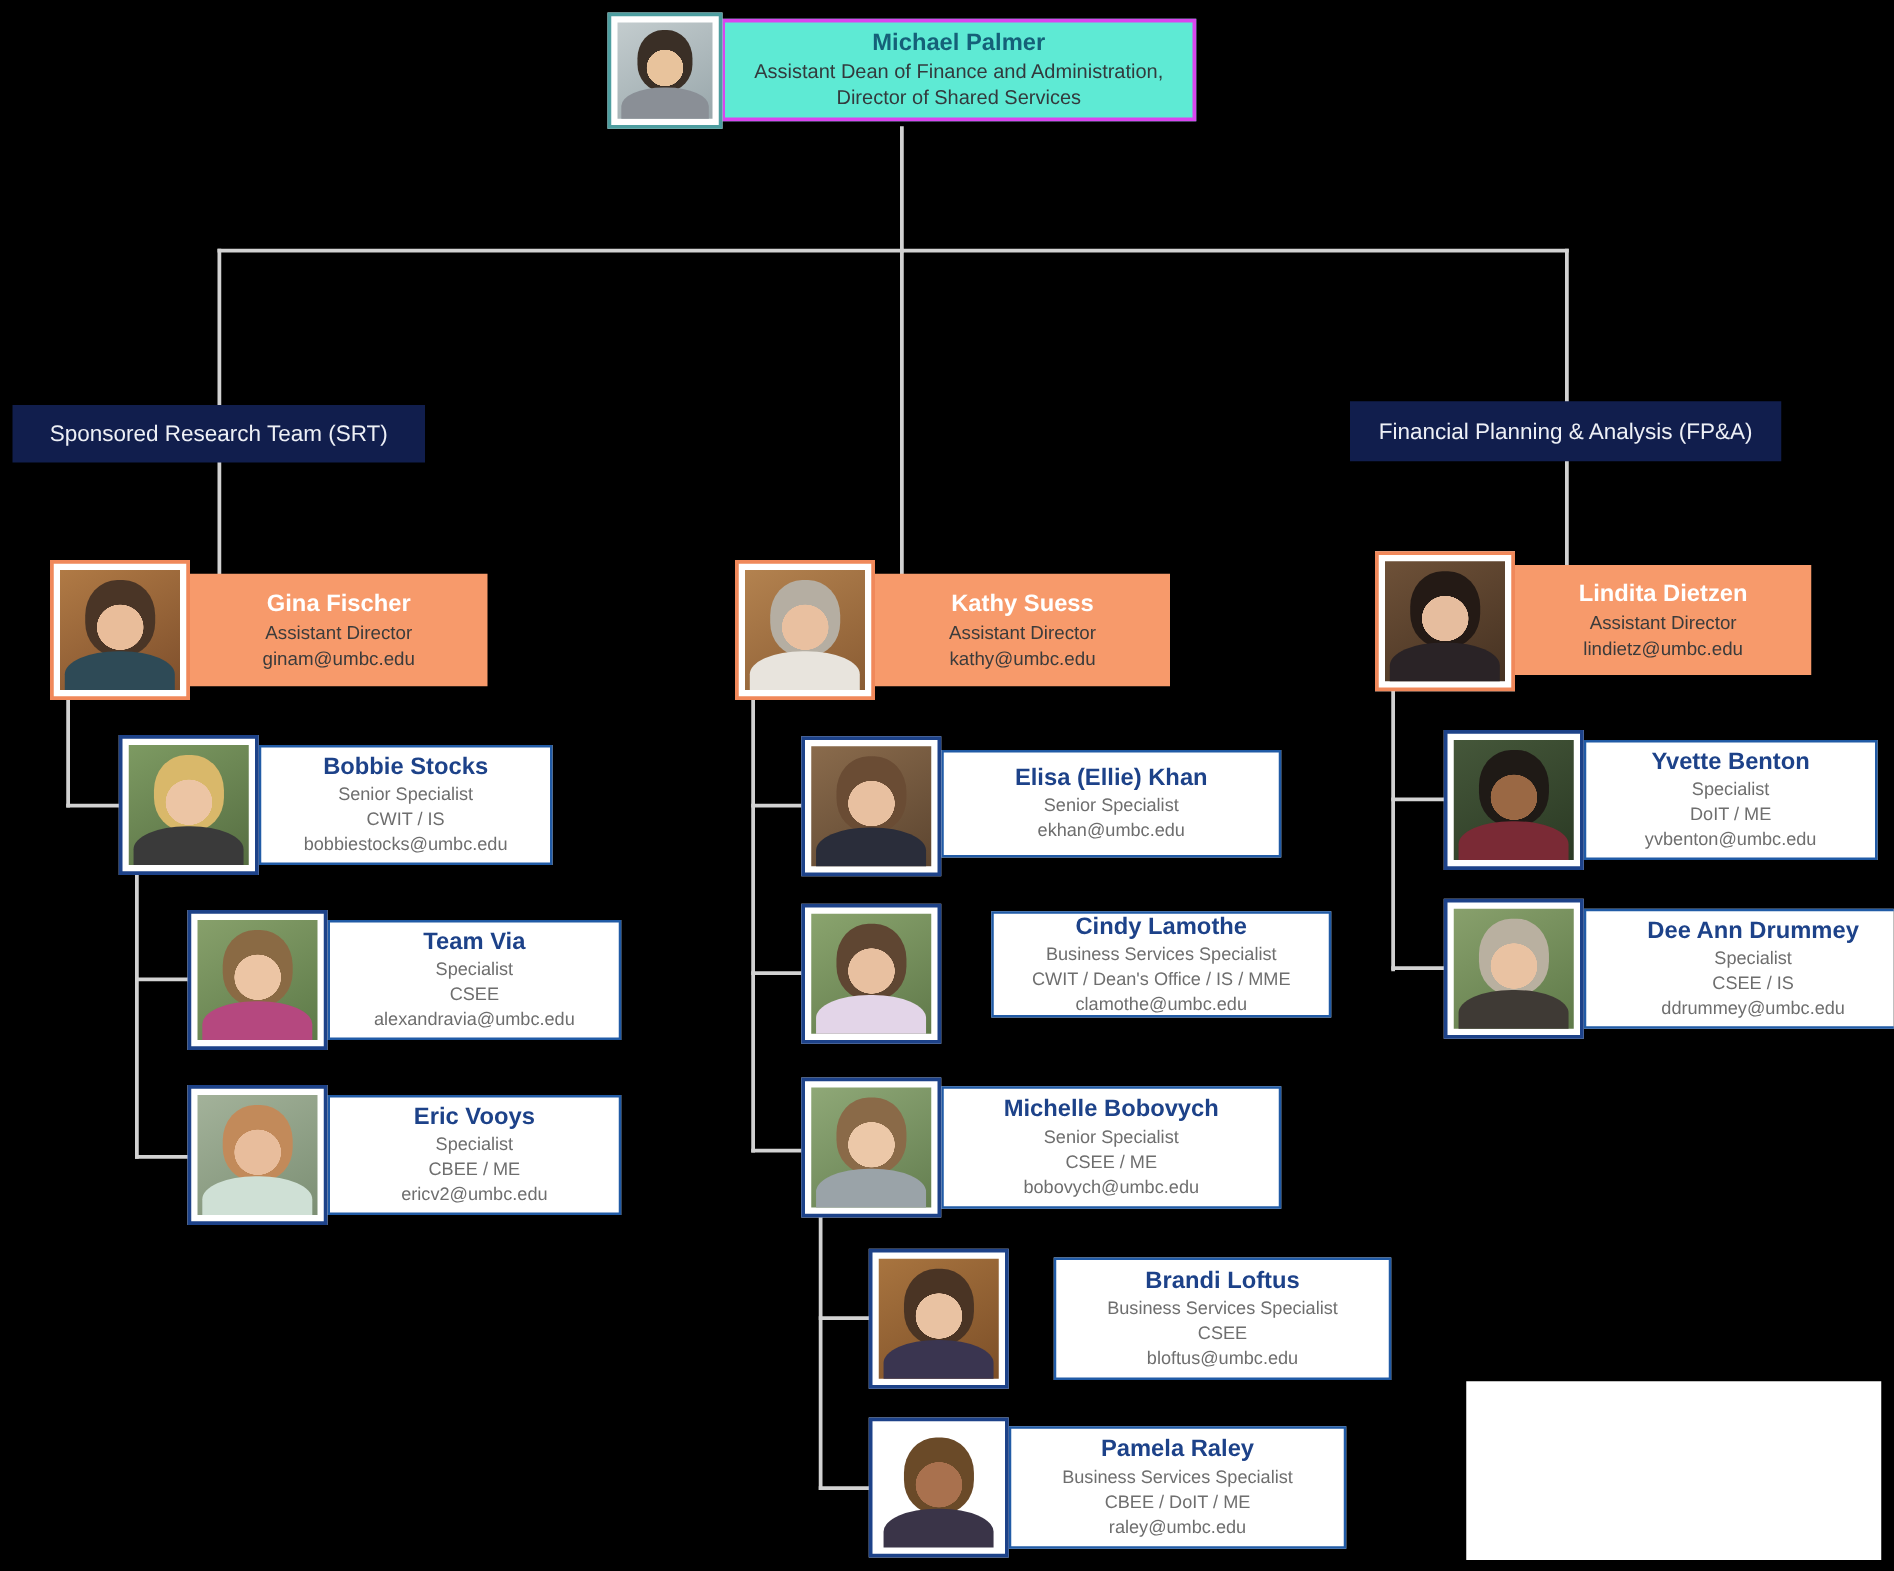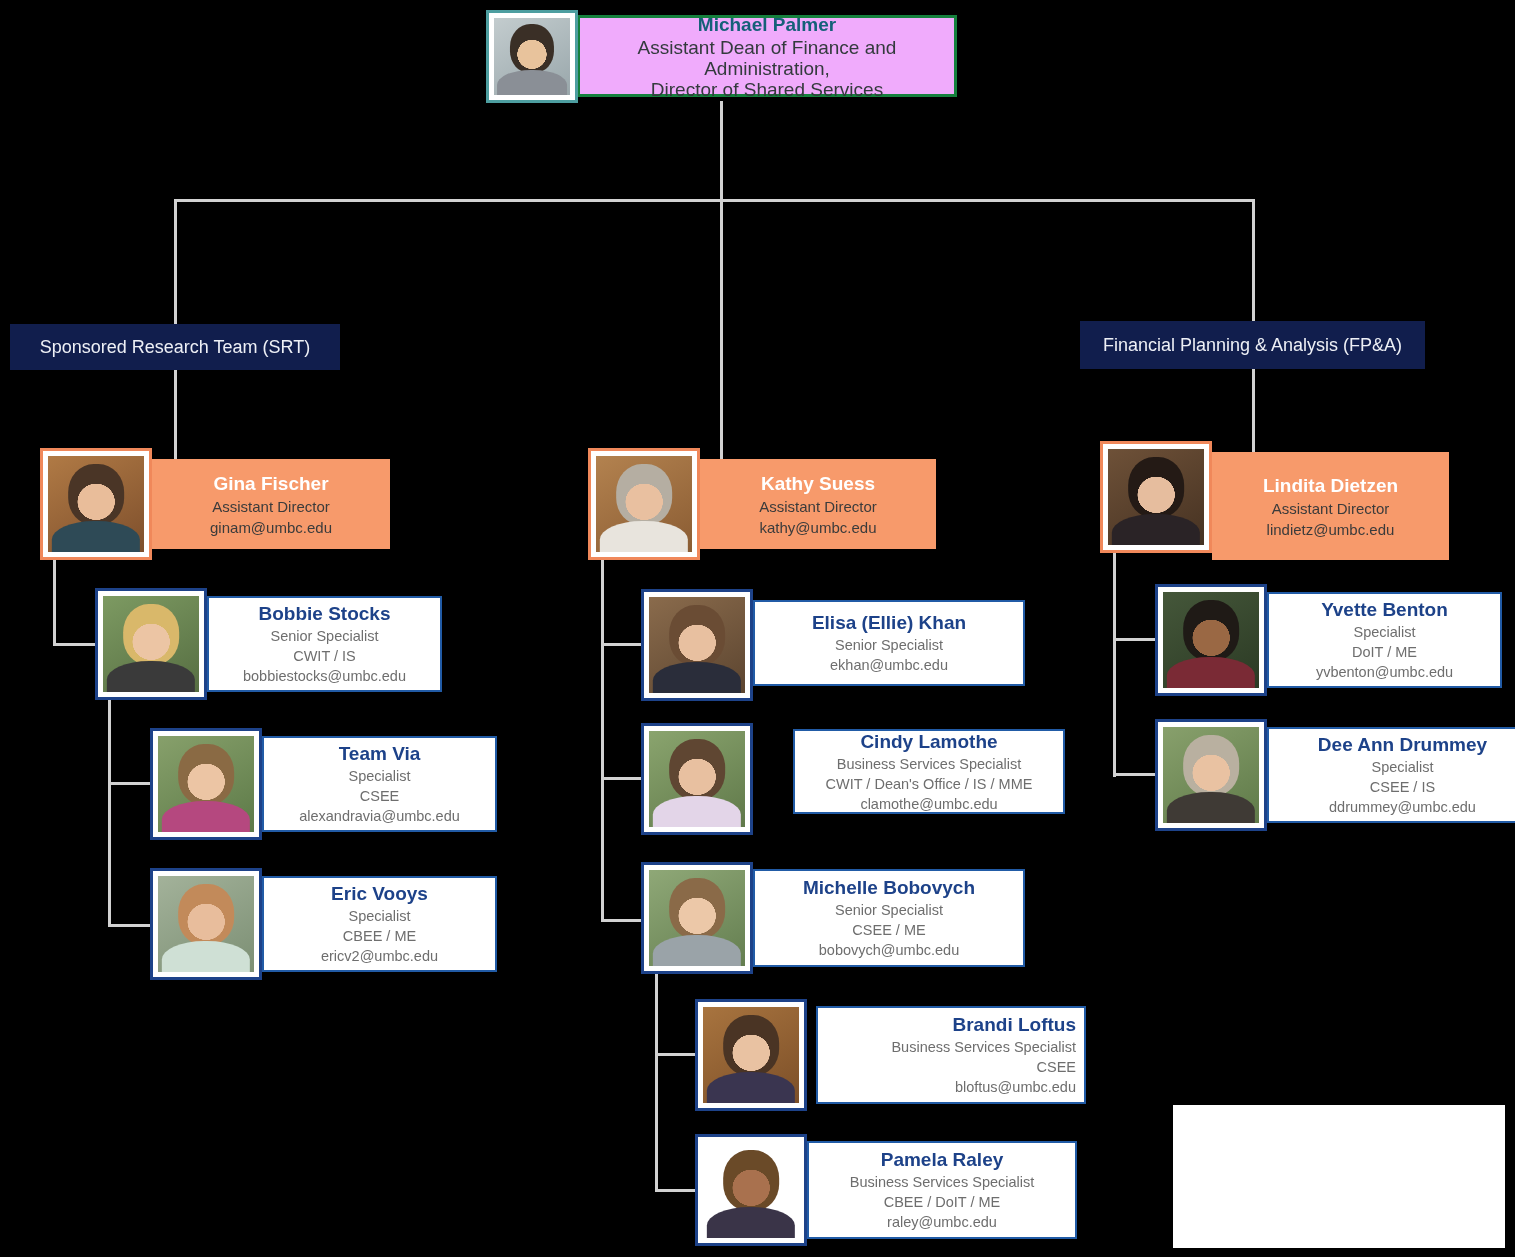--- a/index.html
+++ b/index.html
@@ -34,23 +34,23 @@
   .p-cindy   {--bg:linear-gradient(150deg,#8aa46e,#60794a);--hair:#5f4632;--face:#e8c0a0;--shirt:#e3d5e8;}
   .p-michelle{--bg:linear-gradient(150deg,#8fa877,#647e50);--hair:#8a6a48;--face:#ecc8a8;--shirt:#9aa3a8;}
   .p-brandi  {--bg:linear-gradient(150deg,#a8743f,#7c4f28);--hair:#4a3424;--face:#e9c2a2;--shirt:#3a3550;}
   .p-pamela  {--bg:linear-gradient(150deg,#96673a,#6c4625;);--hair:#6a4a28;--face:#a9714e;--shirt:#3a3448;}
   .p-yvette  {--bg:linear-gradient(150deg,#45573a,#2b3a24);--hair:#1f1a16;--face:#9a6844;--shirt:#7a2a35;}
   .p-deeann  {--bg:linear-gradient(150deg,#88a06c,#5f7a49);--hair:#b9b0a0;--face:#e9c2a2;--shirt:#3f3a35;}
 
   
   .card{position:absolute;box-sizing:border-box;display:flex;flex-direction:column;justify-content:center;
         text-align:center;z-index:2;padding:4px 8px;}
-  .root-card{background:#f0abfc;border:3px solid #15803d;}
+  .root-card{background:#5eead4;border:3px solid #d946ef;}
   .root-card .pname{color:#156078;font-size:19px;font-weight:bold;line-height:24px;}
-  .root-card .pline{color:#333a3d;font-size:19px;line-height:21px;}
+  .root-card .pline{color:#333a3d;font-size:16px;line-height:21px;}
 
   .team-header{position:absolute;box-sizing:border-box;background:#111e4d;color:#eef0f6;
         display:flex;align-items:center;justify-content:center;font-size:18px;z-index:2;}
 
   .lead-card{background:#f79a6b;}
   .lead-card .pname{color:#ffffff;font-size:19px;font-weight:bold;line-height:25px;}
   .lead-card .pline{color:#3b3b3b;font-size:15px;line-height:21px;}
 
   .member-card{background:#ffffff;border:2px solid #215ba6;}
   .member-card .pname{color:#1d4289;font-size:19px;font-weight:bold;line-height:24px;}
@@ -172,41 +172,41 @@
   <div class="card member-card" style="left:753px;top:869px;width:272px;height:98px;">
     <div class="pname">Michelle Bobovych</div>
     <div class="pline">Senior Specialist</div>
     <div class="pline">CSEE / ME</div>
     <div class="pline">bobovych@umbc.edu</div>
   </div>
 
   <div class="photo member-frame" style="left:695px;top:999px;">
     <div class="portrait p-brandi"></div>
   </div>
-  <div class="card member-card" style="left:816px;top:1006px;width:270px;height:98px;align-items:flex-end;">
+  <div class="card member-card" style="left:843px;top:1006px;width:270px;height:98px;">
     <div class="pname">Brandi Loftus</div>
     <div class="pline">Business Services Specialist</div>
     <div class="pline">CSEE</div>
     <div class="pline">bloftus@umbc.edu</div>
   </div>
 
   <div class="photo member-frame" style="left:695px;top:1134px;">
     <div class="portrait p-pamela"></div>
   </div>
   <div class="card member-card" style="left:807px;top:1141px;width:270px;height:98px;">
     <div class="pname">Pamela Raley</div>
     <div class="pline">Business Services Specialist</div>
     <div class="pline">CBEE / DoIT / ME</div>
     <div class="pline">raley@umbc.edu</div>
   </div>
 
   <div class="photo lead-frame" style="left:1100px;top:441px;">
     <div class="portrait p-lindita"></div>
   </div>
-  <div class="card lead-card" style="left:1212px;top:452px;width:237px;height:108px;">
+  <div class="card lead-card" style="left:1212px;top:452px;width:237px;height:88px;">
     <div class="pname">Lindita Dietzen</div>
     <div class="pline">Assistant Director</div>
     <div class="pline">lindietz@umbc.edu</div>
   </div>
 
   <div class="photo member-frame" style="left:1155px;top:584px;">
     <div class="portrait p-yvette"></div>
   </div>
   <div class="card member-card" style="left:1267px;top:592px;width:235px;height:96px;">
     <div class="pname">Yvette Benton</div>

